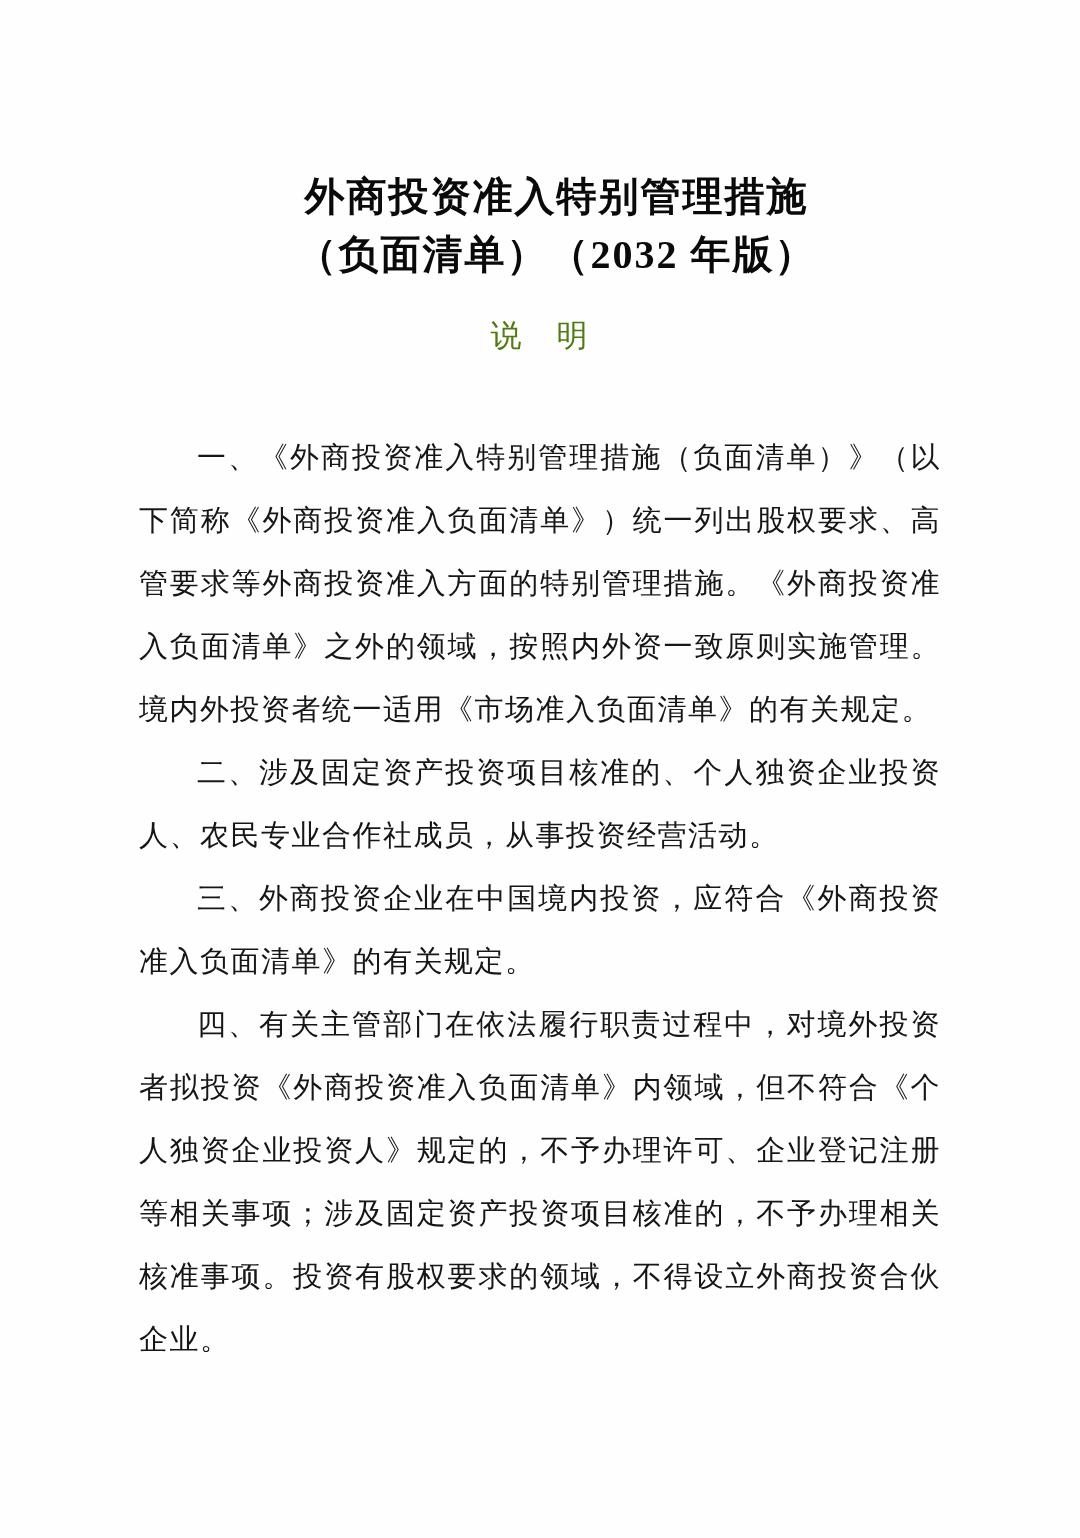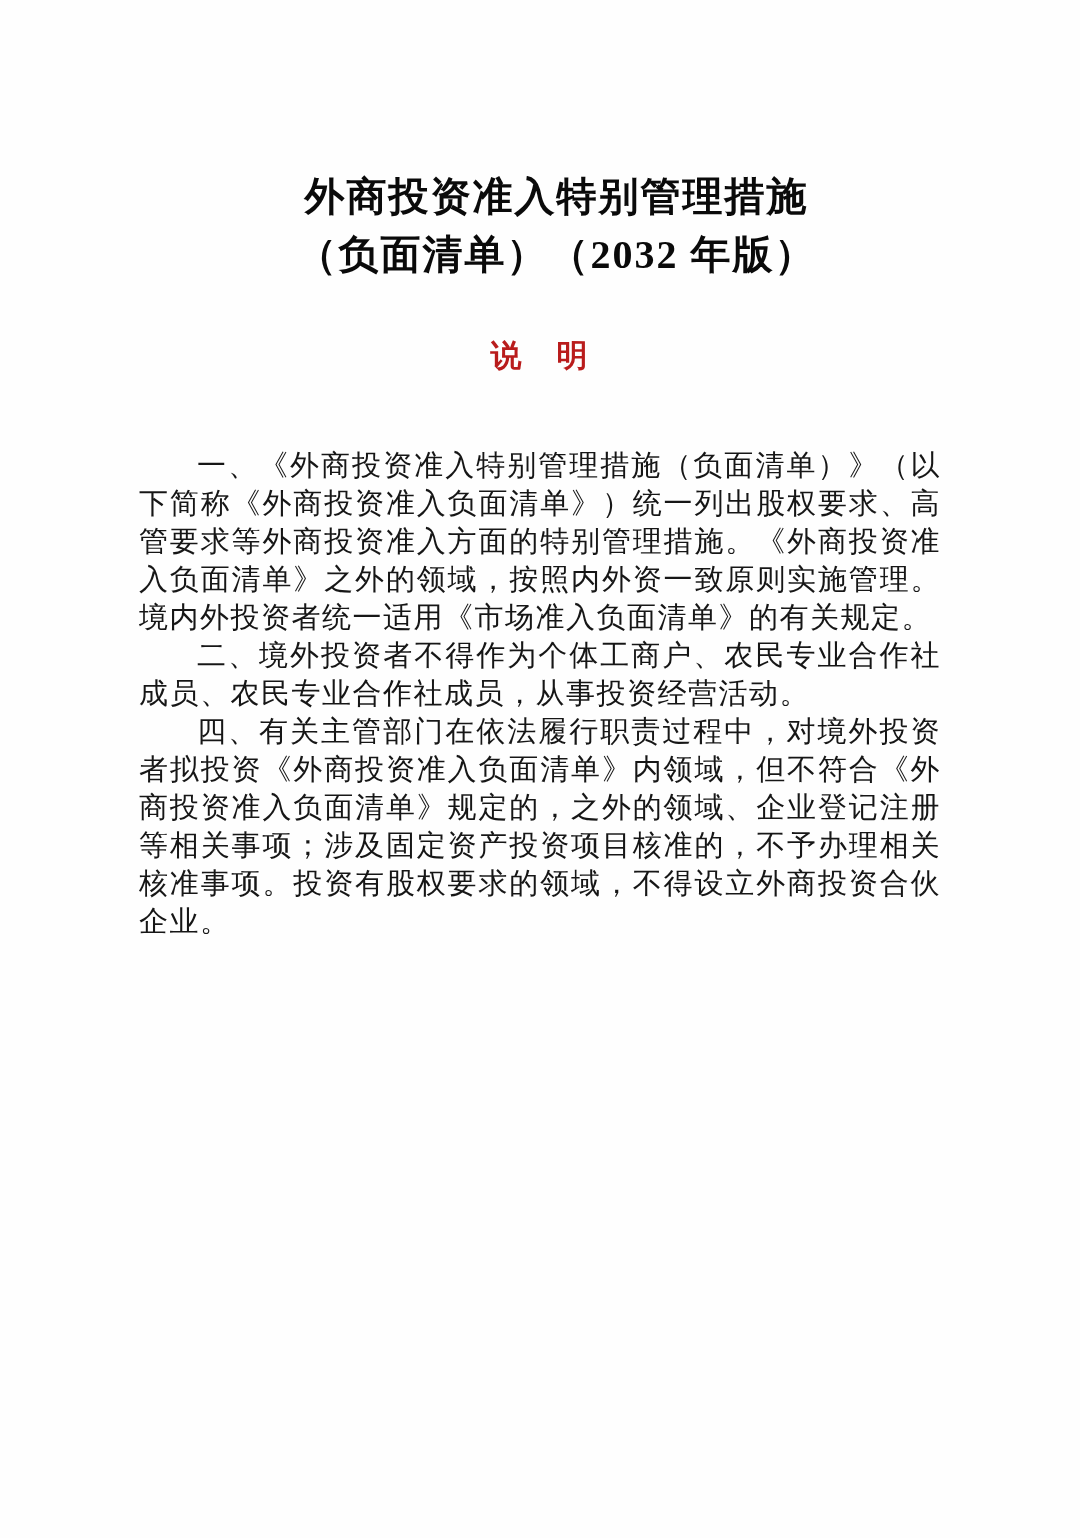--- a/index.html
+++ b/index.html
@@ -24,37 +24,37 @@
     font-size: 40px;
     line-height: 58px;
     letter-spacing: 2px;
     color: #0a0a0a;
     padding-left: 33px;
   }
   .doc-title .title-line {
     display: block;
   }
   .section-heading {
-    margin-top: 52px;
+    margin-top: 32px;
     text-align: center;
     font-family: "Liberation Sans", "DejaVu Sans", sans-serif;
-    font-weight: bold;
+    font-weight: normal;
     font-size: 31px;
     line-height: 40px;
     letter-spacing: 2px;
-    color: #b91c1c;
+    color: #4d7c0f;
   }
   .doc-body {
     width: 802px;
     margin: 70px auto 0 auto;
   }
   .doc-body p {
     font-family: "Liberation Serif", "DejaVu Serif", serif;
     font-size: 29px;
-    line-height: 38px;
+    line-height: 63px;
     letter-spacing: 1.5px;
     text-align: justify;
     text-justify: inter-ideograph;
     text-indent: 2em;
     color: #161616;
   }
 </style>
 </head>
 <body>
 
@@ -62,17 +62,18 @@
 
   <h1 class="doc-title">
     <span class="title-line">外商投资准入特别管理措施</span>
     <span class="title-line">（负面清单）（2032 年版）</span>
   </h1>
 
   <h2 class="section-heading">说　明</h2>
 
   <div class="doc-body">
     <p>一、《外商投资准入特别管理措施（负面清单）》（以下简称《外商投资准入负面清单》）统一列出股权要求、高管要求等外商投资准入方面的特别管理措施。《外商投资准入负面清单》之外的领域，按照内外资一致原则实施管理。境内外投资者统一适用《市场准入负面清单》的有关规定。</p>
-    <p>二、境外投资者不得作为个体工商户、农民专业合作社成员、农民专业合作社成员，从事投资经营活动。</p>
-    <p>四、有关主管部门在依法履行职责过程中，对境外投资者拟投资《外商投资准入负面清单》内领域，但不符合《外商投资准入负面清单》规定的，之外的领域、企业登记注册等相关事项；涉及固定资产投资项目核准的，不予办理相关核准事项。投资有股权要求的领域，不得设立外商投资合伙企业。</p>
+    <p>二、涉及固定资产投资项目核准的、个人独资企业投资人、农民专业合作社成员，从事投资经营活动。</p>
+    <p>三、外商投资企业在中国境内投资，应符合《外商投资准入负面清单》的有关规定。</p>
+    <p>四、有关主管部门在依法履行职责过程中，对境外投资者拟投资《外商投资准入负面清单》内领域，但不符合《个人独资企业投资人》规定的，不予办理许可、企业登记注册等相关事项；涉及固定资产投资项目核准的，不予办理相关核准事项。投资有股权要求的领域，不得设立外商投资合伙企业。</p>
   </div>
 
 </div>
 
 </body></html>

